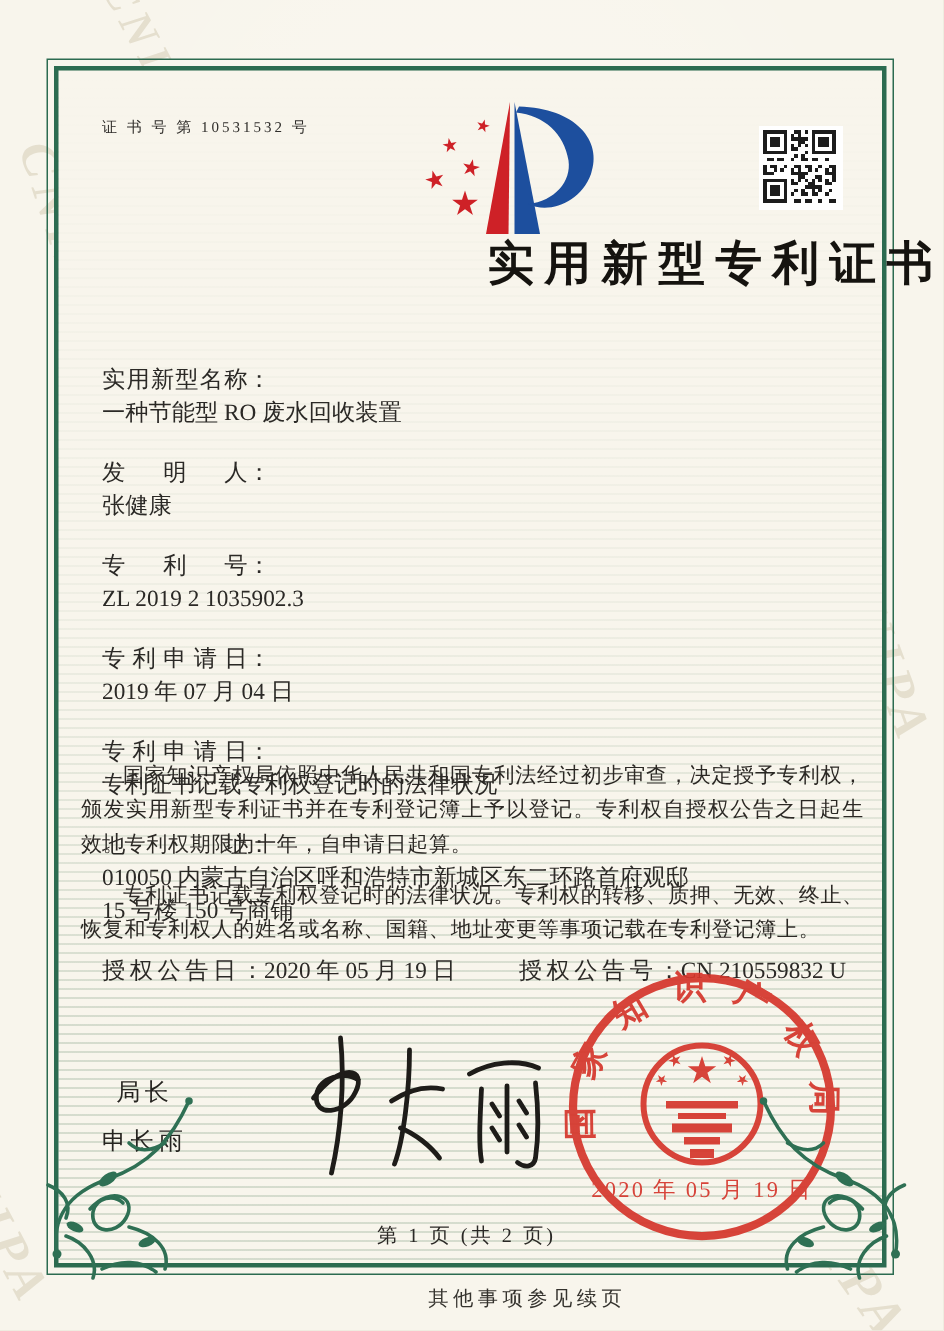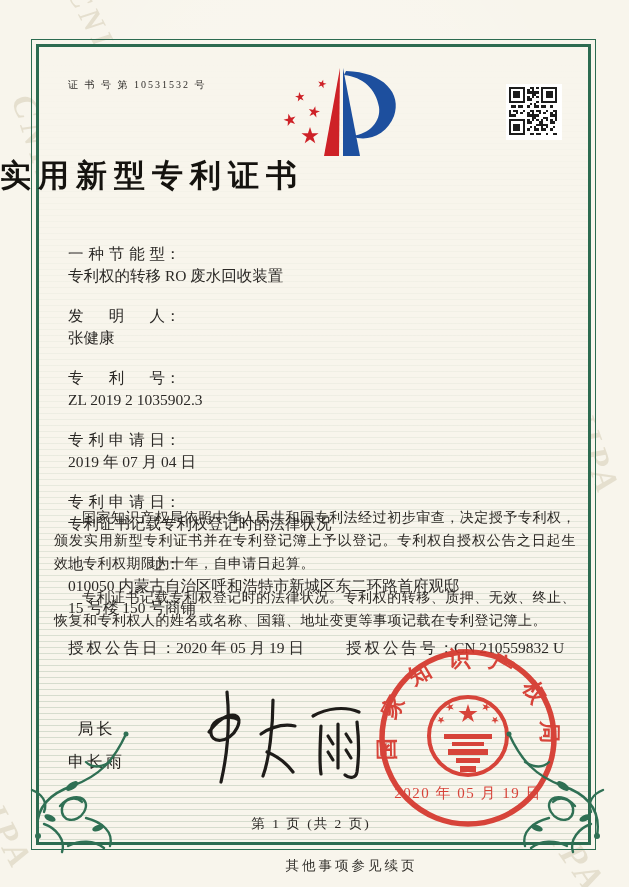--- a/index.html
+++ b/index.html
@@ -39,21 +39,21 @@
   }
   
   .cert-no{
     position:absolute;left:68px;top:78px;
     font-size:10px;letter-spacing:2px;color:#2f2d2a;
   }
   .logo{position:absolute;left:266px;top:62px;}
   .qr{position:absolute;left:506px;top:84px;width:54px;height:54px;background:#fff;padding:1px;}
   .title{
     position:absolute;left:0;top:155px;width:629px;
-    text-align:left;font-size:31px;font-weight:bold;
+    text-align:right;font-size:31px;font-weight:bold;
     letter-spacing:7px;color:#15130f;
   }
   
   .fields{position:absolute;left:68px;top:243px;width:500px;font-size:15.5px;}
   .field{margin-bottom:18px;line-height:22px;}
   .flabel{
     display:inline-block;width:97px;
     text-align:justify;text-align-last:justify;
     vertical-align:top;
   }
@@ -238,21 +238,21 @@
         <rect x="33.99999999999999" y="1.8" width="16.099999999999998" height="16.099999999999998" fill="#1c1c1c"></rect>
         <rect x="36.29999999999999" y="4.1" width="11.5" height="11.5" fill="#ffffff"></rect>
         <rect x="38.599999999999994" y="6.3999999999999995" width="6.8999999999999995" height="6.8999999999999995" fill="#1c1c1c"></rect>
       </svg>
   </div>
 
   <div class="title">实用新型专利证书</div>
 
   <div class="fields">
     <div class="field">
-      <span class="flabel">一种节能型</span><span class="fcolon">：</span><span class="fvalue">专利权的转移 RO 废水回收装置</span>
+      <span class="flabel">实用新型名称</span><span class="fcolon">：</span><span class="fvalue">一种节能型 RO 废水回收装置</span>
     </div>
     <div class="field">
       <span class="flabel">发明人</span><span class="fcolon">：</span><span class="fvalue">张健康</span>
     </div>
     <div class="field">
       <span class="flabel">专利号</span><span class="fcolon">：</span><span class="fvalue">ZL 2019 2 1035902.3</span>
     </div>
     <div class="field">
       <span class="flabel">专利申请日</span><span class="fcolon">：</span><span class="fvalue">2019 年 07 月 04 日</span>
     </div>

